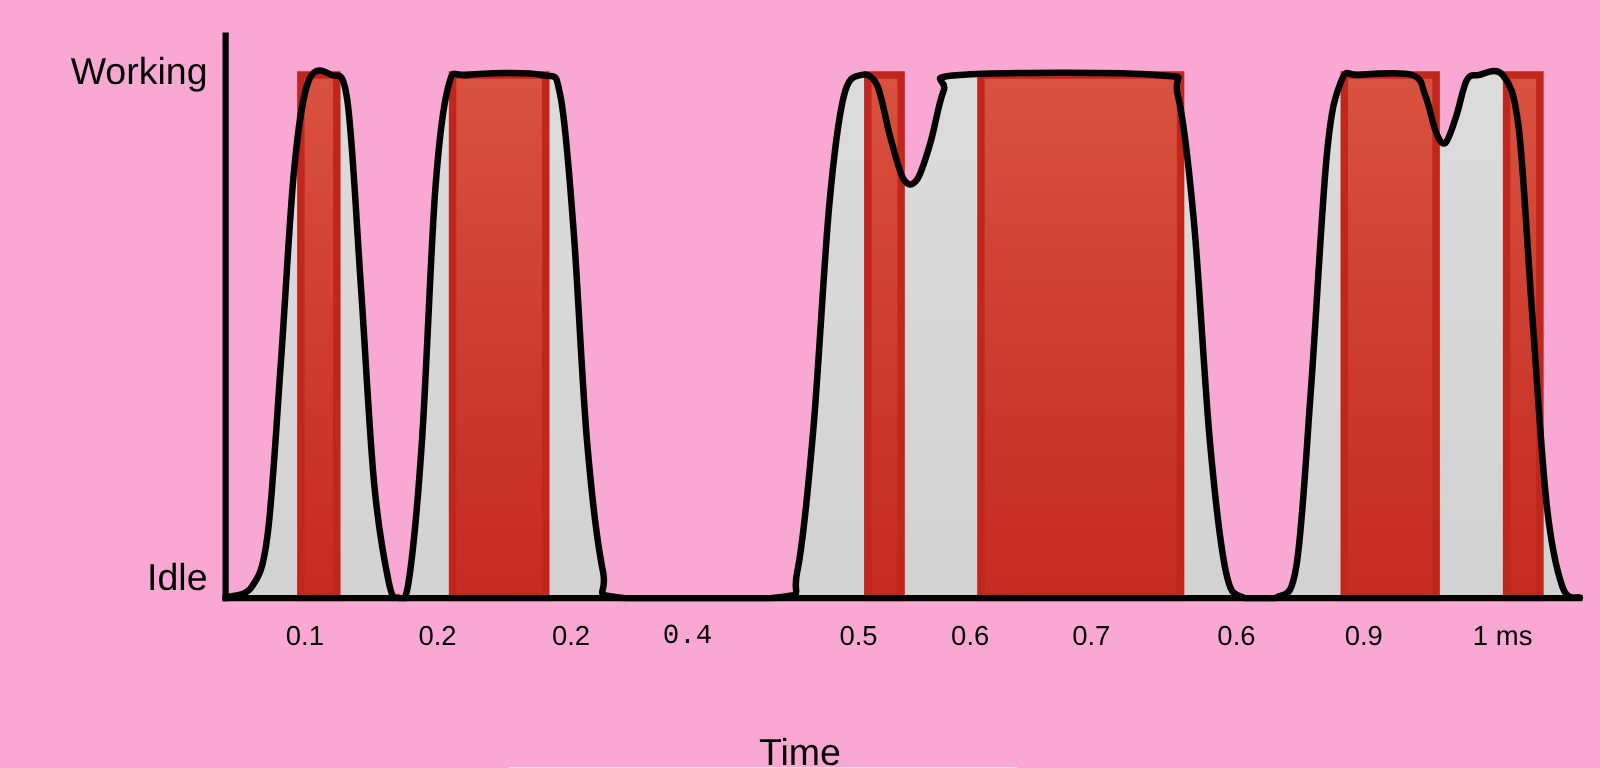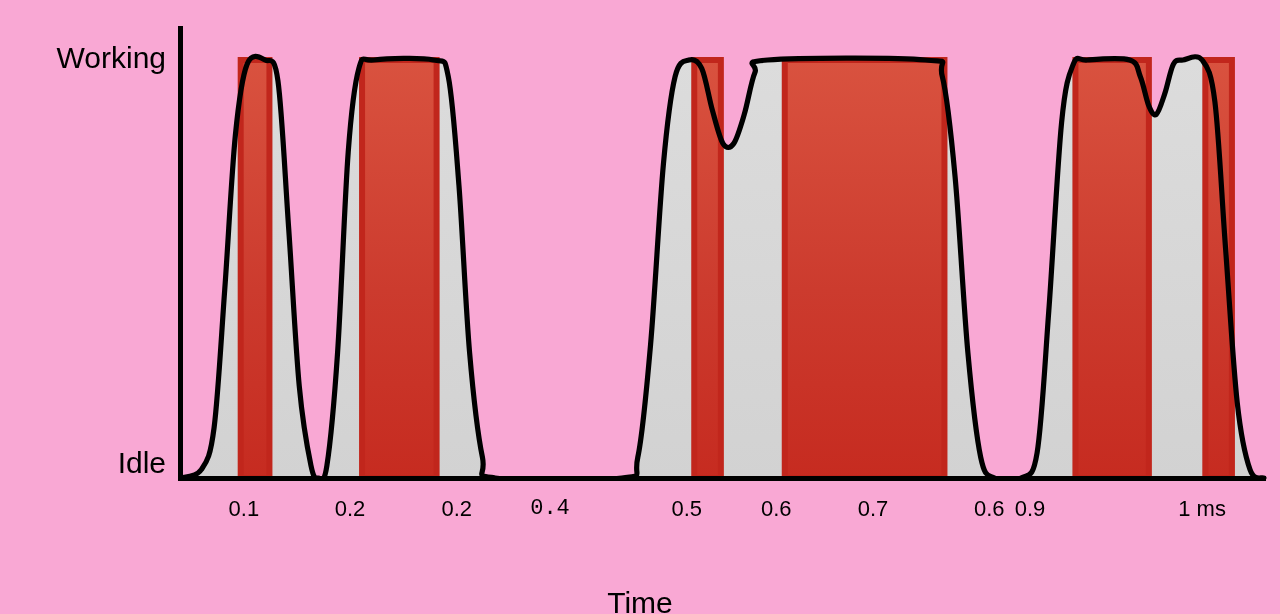--- a/index.html
+++ b/index.html
@@ -118,19 +118,19 @@
 
   <div id="x-tick-labels">
       <div class="axis-text x-tick-label" style="left: 243.9px;">0.1</div>
       <div class="axis-text x-tick-label" style="left: 350px; text-align: center;">0.2</div>
       <div class="axis-text x-tick-label" style="left: 456.8px;">0.2</div>
       <div class="axis-text x-tick-label" style="left: 550px; font-family: Liberation Mono, monospace;">0.4</div>
       <div class="axis-text x-tick-label" style="left: 669.8px; margin-left: 17px;">0.5</div>
       <div class="axis-text x-tick-label" style="left: 776.2px;">0.6</div>
       <div class="axis-text x-tick-label" style="left: 873px;">0.7</div>
       <div class="axis-text x-tick-label" style="left: 989.2px;">0.6</div>
-      <div class="axis-text x-tick-label" style="left: 1030px; text-align: center;">0.9</div>
+      <div class="axis-text x-tick-label" style="left: 1091px; text-align: center;">0.9</div>
       <div class="axis-text x-tick-label" style="left: 1202.1px;">1 ms</div>
     </div>
 
   <div class="axis-text" id="xaxis-title">Time</div>
 
 </div>
 
 </body></html>

